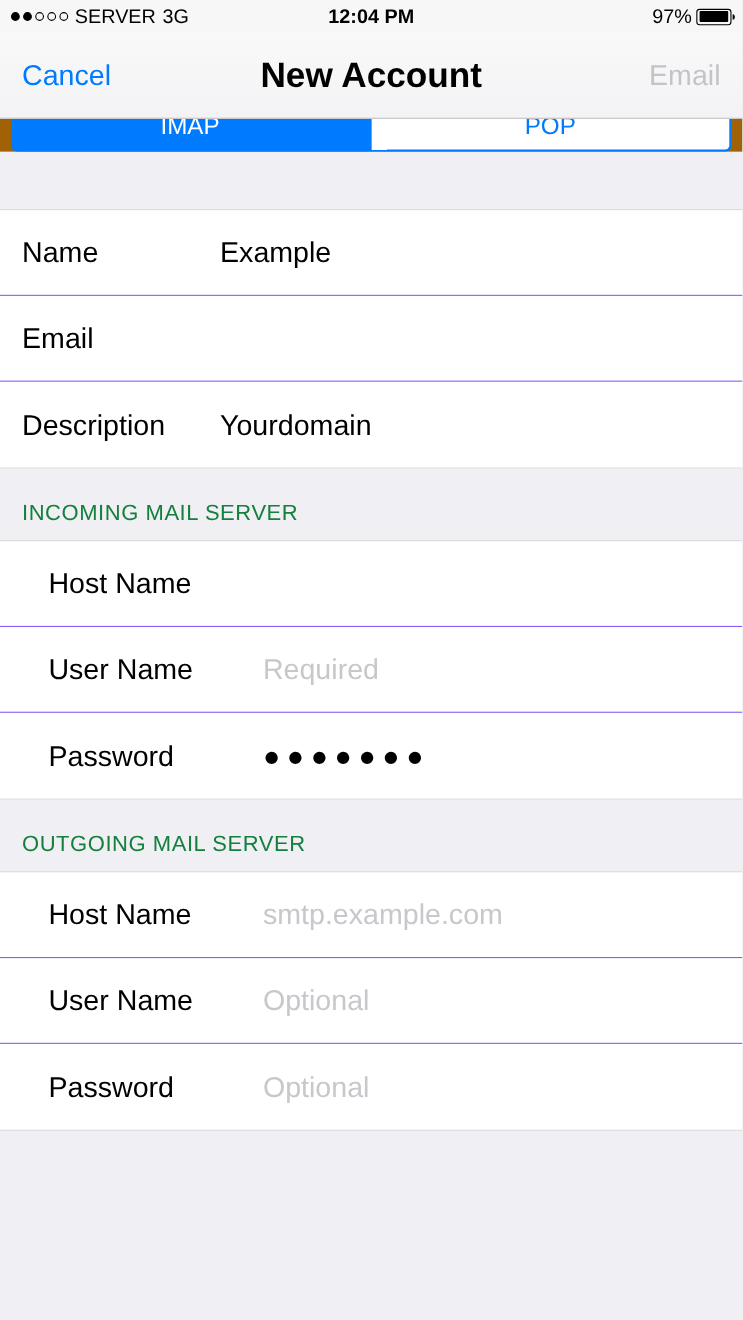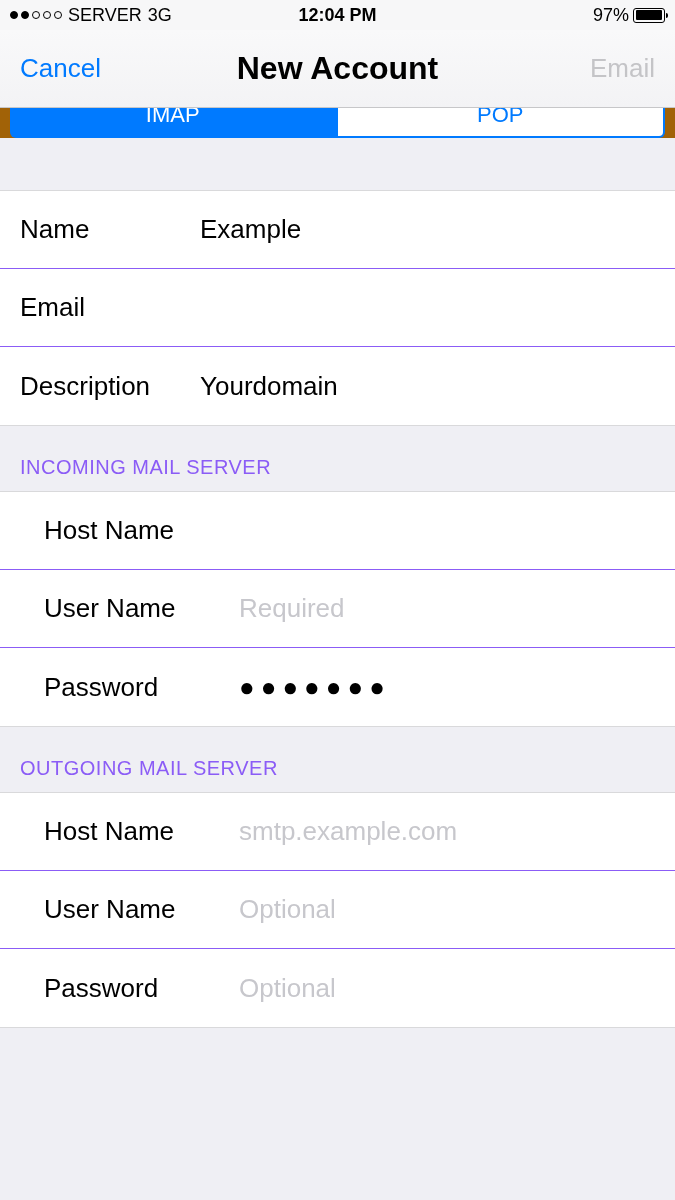--- a/index.html
+++ b/index.html
@@ -138,21 +138,21 @@
       border-top: none;
       border-radius: 0 0 6px 0;
     }
     .spacer {
       height: 52px;
       background: #efeff4;
     }
     .section-header {
       padding: 30px 20px 12px 20px;
       font-size: 20px;
-      color: #8b5cf6;
+      color: #15803d;
       letter-spacing: 0.5px;
       background: #efeff4;
     }
     .form-group {
       background: #fff;
       border-top: 1px solid #d9d9db;
       border-bottom: 1px solid #d9d9db;
     }
     .form-row {
       display: flex;

